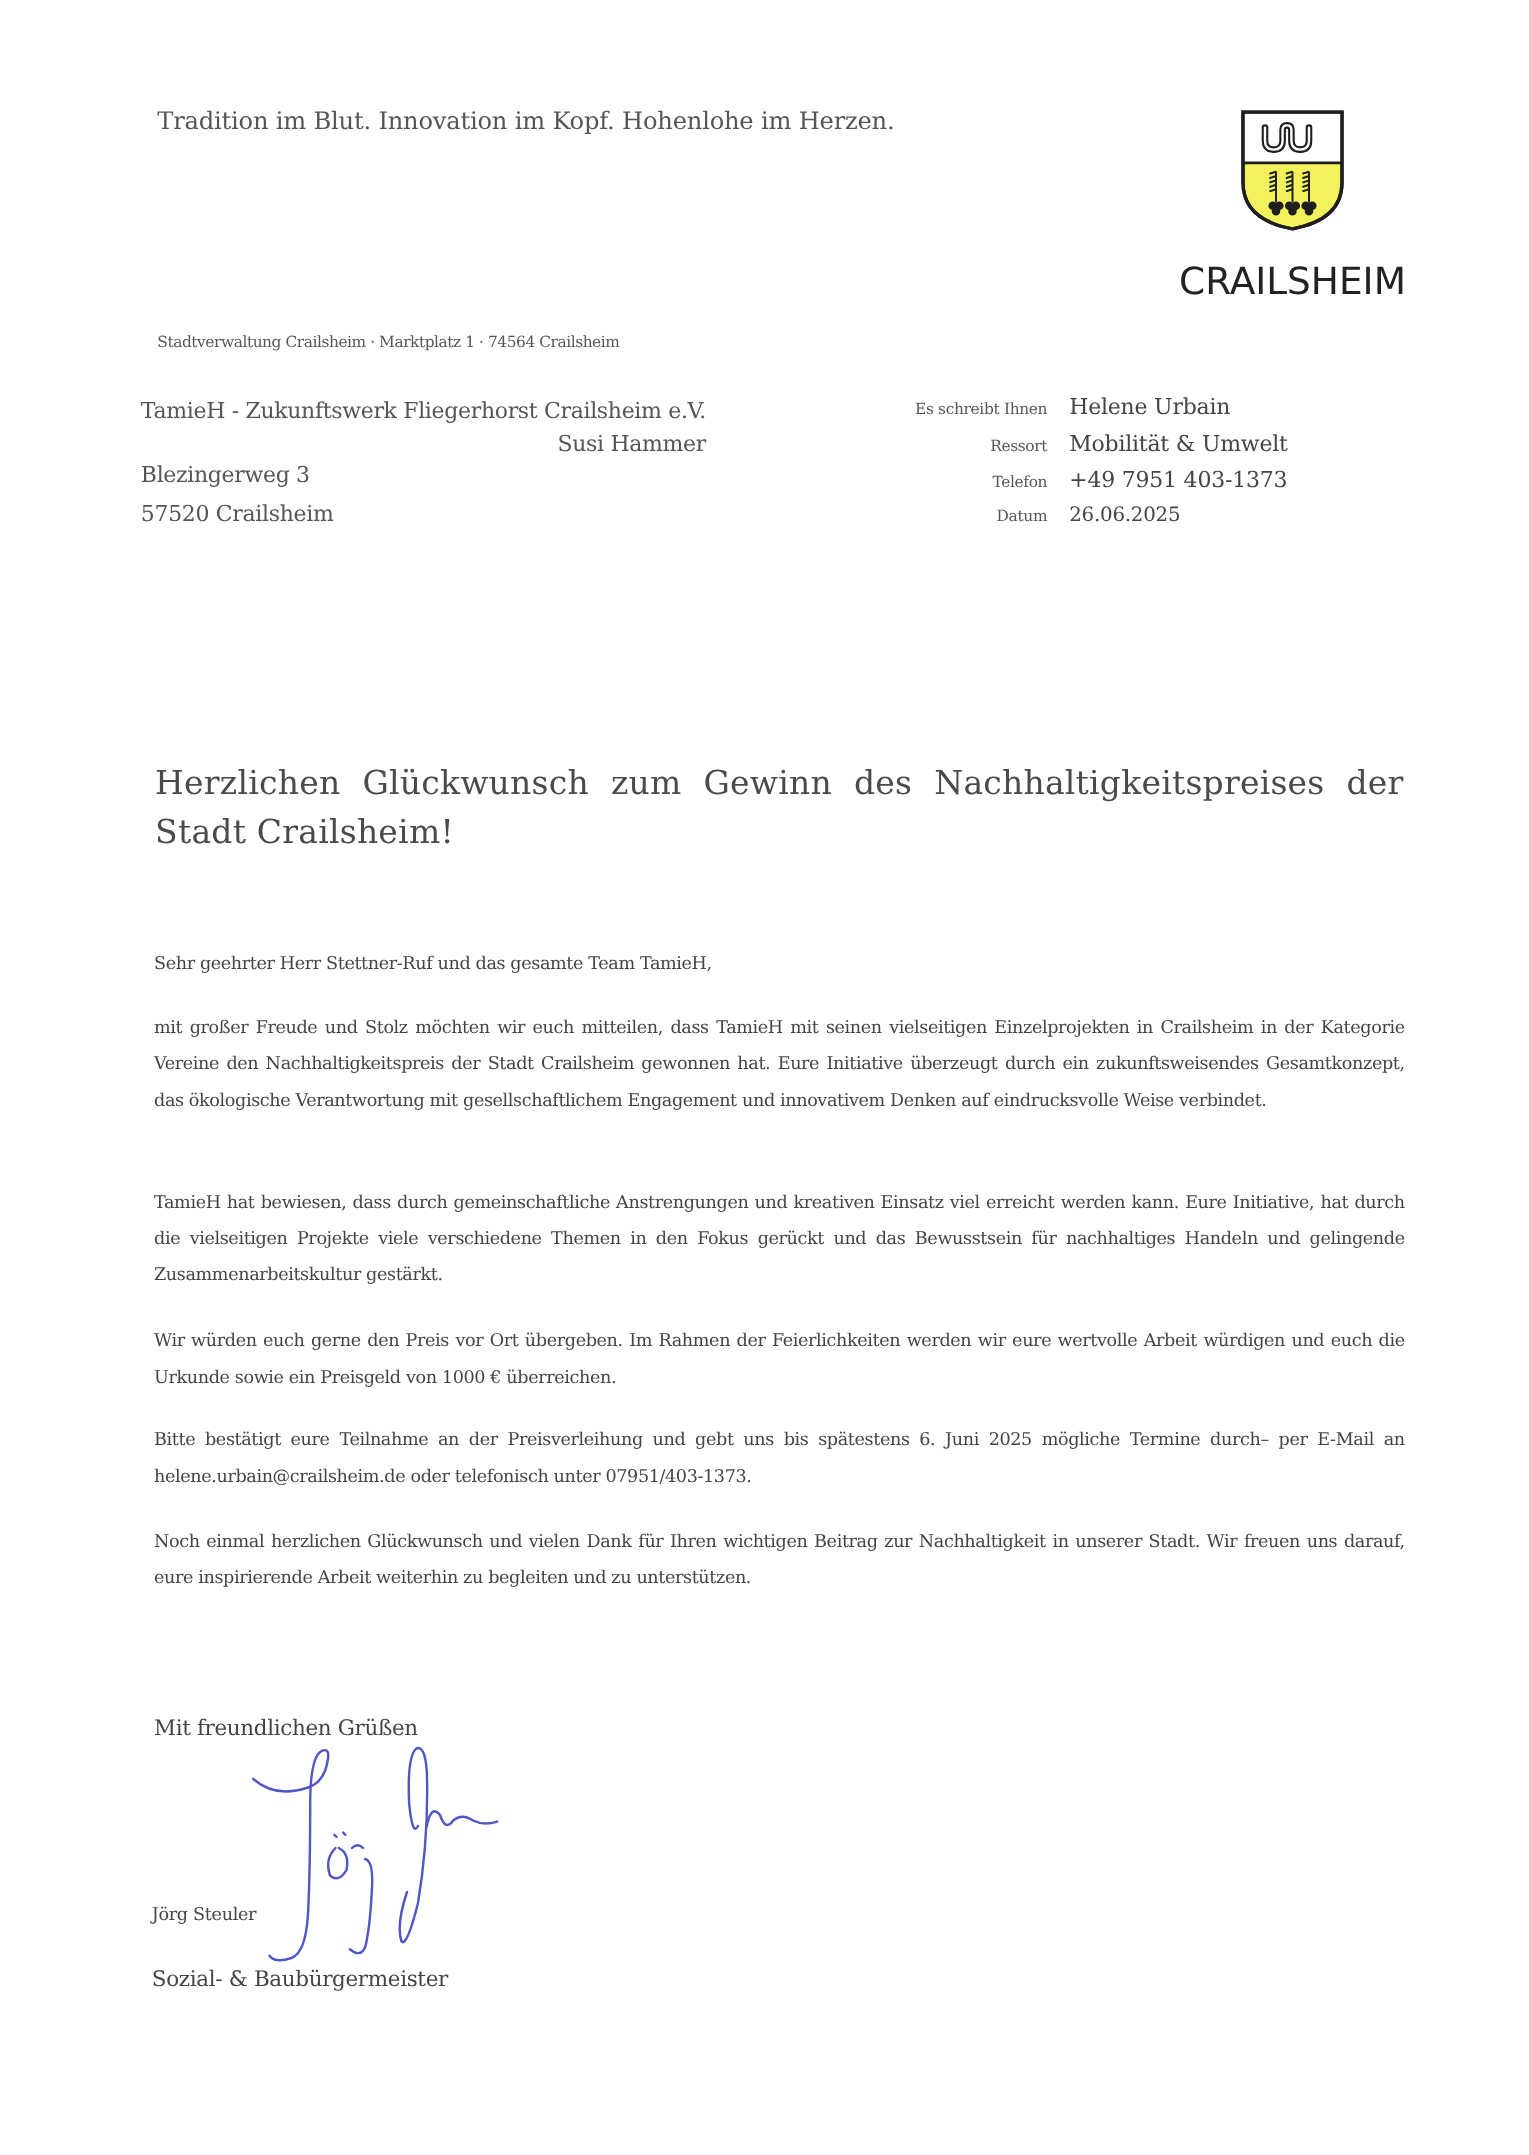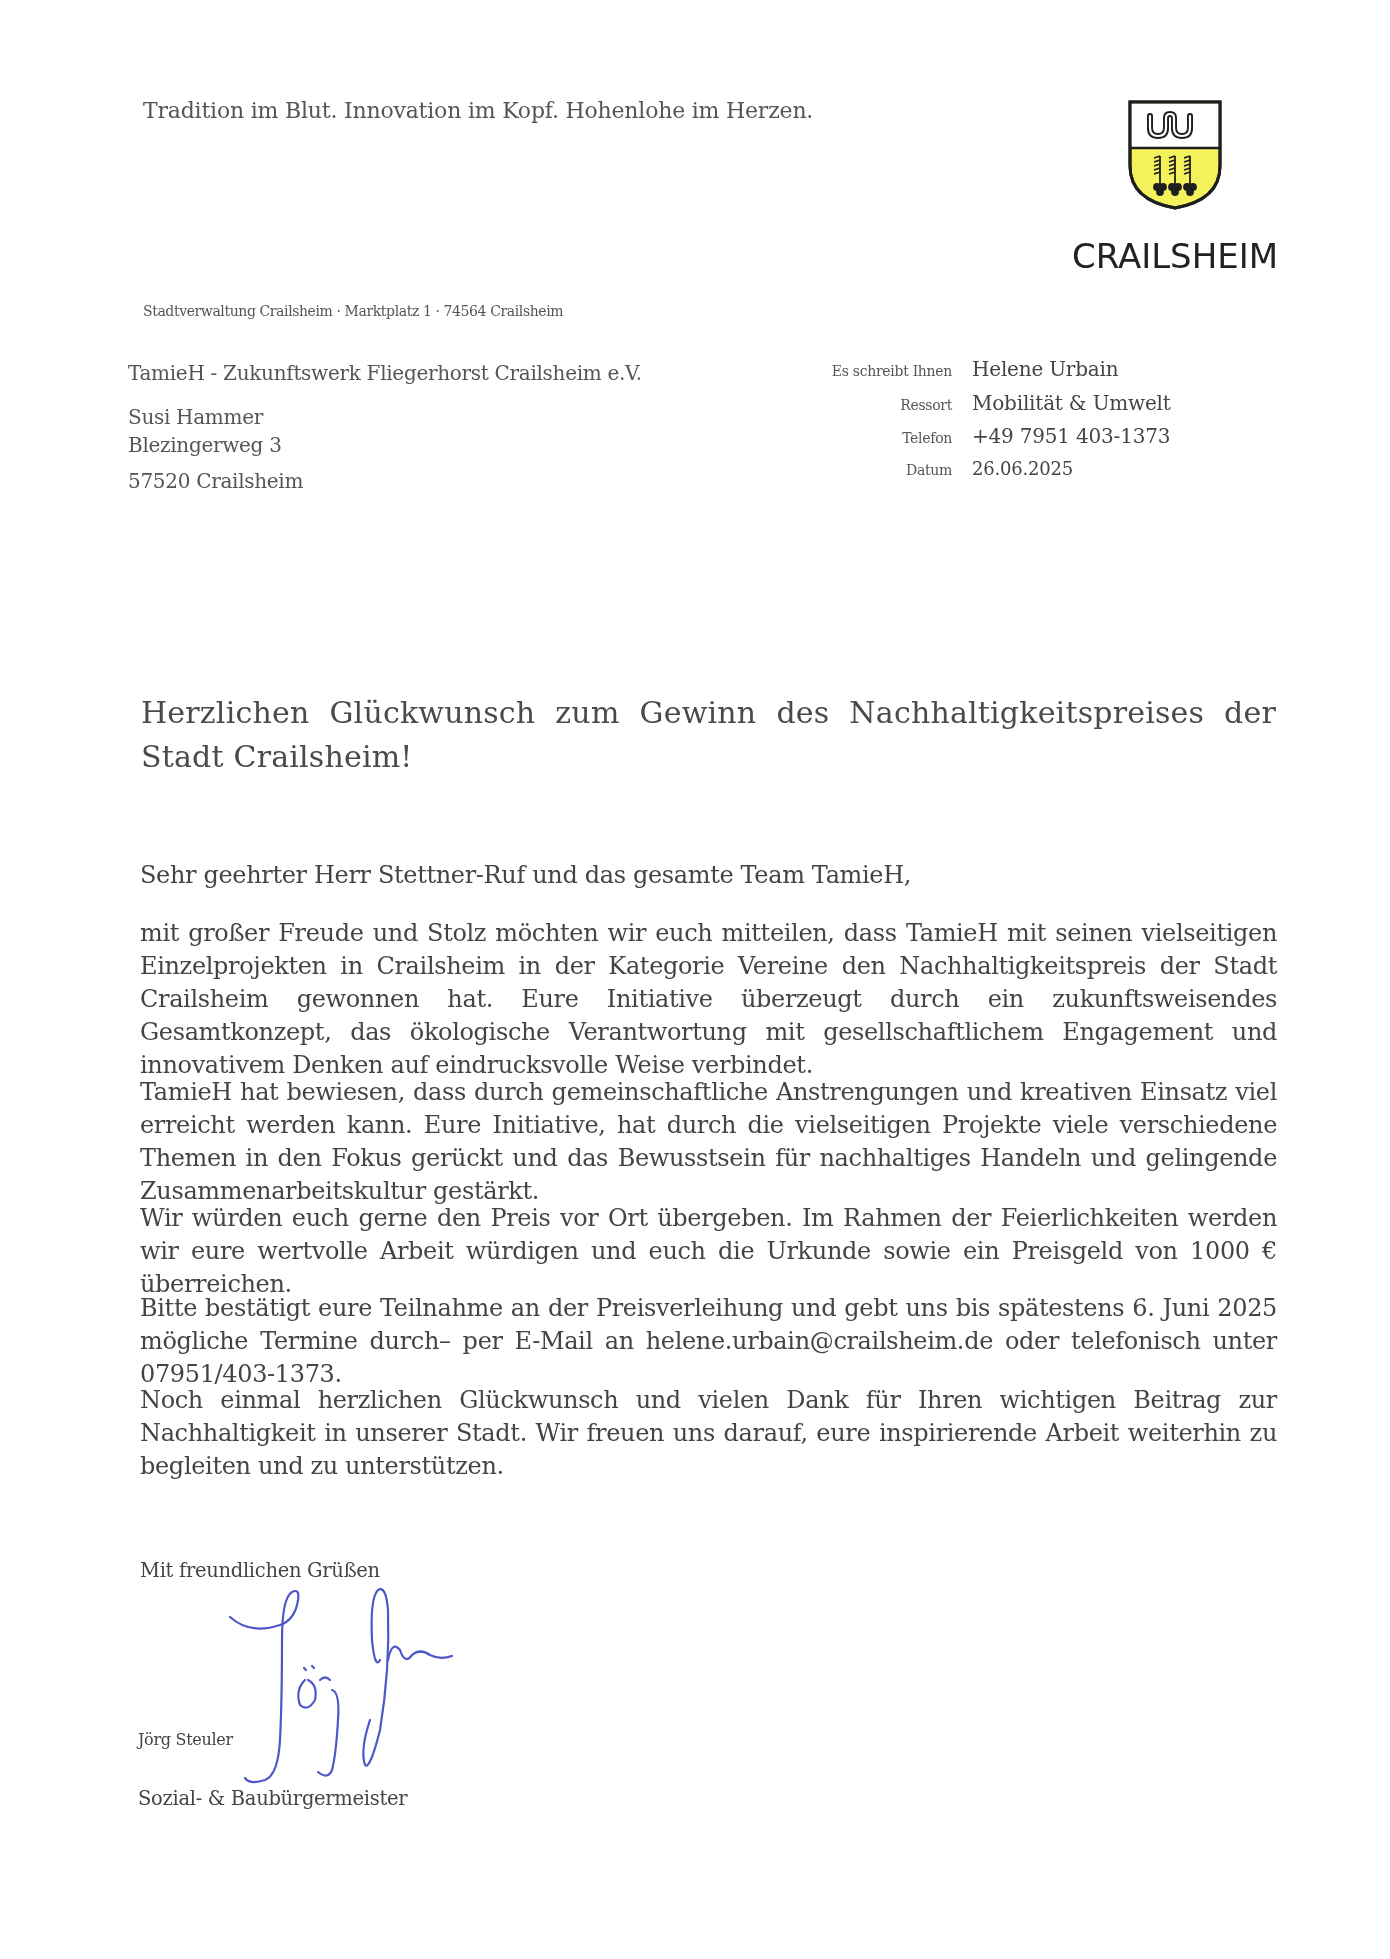--- a/index.html
+++ b/index.html
@@ -16,21 +16,21 @@
   .recipient { left: 128px; top: 357px; font-size: 20px; color: #555; line-height: 32px; }
   .recipient div { white-space: nowrap; letter-spacing: -0.3px; }
   .recipient .gap { margin-top: 6px; }
   .info { left: 784px; top: 357px; }
   .info-row { display: flex; height: 33.5px; align-items: baseline; }
   .info-label { width: 168px; text-align: right; font-size: 14px; color: #555; padding-right: 20px;
                 white-space: nowrap; letter-spacing: -0.3px; }
   .info-value { font-size: 20px; color: #444; white-space: nowrap; letter-spacing: -0.2px; }
   .heading { left: 141px; top: 691px; width: 1135px; font-size: 30px; line-height: 44px; color: #4a4a4a;
              text-align: justify; text-align-last: left; letter-spacing: 0.2px; }
-  .body-text { left: 140px; width: 1137px; font-size: 24px; line-height: 33px; color: #444;
+  .body-text { left: 140px; width: 1137px; font-size: 16px; line-height: 33px; color: #444;
                text-align: justify; letter-spacing: -0.35px; }
   .salutation { top: 859px; }
   .p1 { top: 917px; }
   .p2 { top: 1076px; }
   .p3 { top: 1202px; }
   .p4 { top: 1292px; }
   .p5 { top: 1384px; }
   .closing { left: 140px; top: 1559px; font-size: 19.5px; color: #444; letter-spacing: -0.3px; }
   .signer-name { left: 138px; top: 1730px; font-size: 16px; color: #444; letter-spacing: -0.3px; }
   .signer-title { left: 138px; top: 1787px; font-size: 19.5px; color: #444; letter-spacing: -0.3px; }
@@ -71,21 +71,21 @@
         <circle cx="130" cy="96" r="3"></circle>
     </g>
   </svg>
   <div class="logo-word">CRAILSHEIM</div>
 </div>
 
 <div class="abs sender">Stadtverwaltung Crailsheim · Marktplatz 1 · 74564 Crailsheim</div>
 
 <div class="abs recipient">
   <div>TamieH - Zukunftswerk Fliegerhorst Crailsheim e.V.</div>
-  <div style="line-height:28px;margin-top:14px;">Susi Hammer</div>
+  <div style="line-height:28px;margin-top:0;text-align:right;">Susi Hammer</div>
   <div style="line-height:28px;">Blezingerweg 3</div>
   <div class="gap">57520 Crailsheim</div>
 </div>
 
 <div class="abs info">
   <div class="info-row">
     <span class="info-label">Es schreibt Ihnen</span>
     <span class="info-value">Helene Urbain</span>
   </div>
   <div class="info-row">

